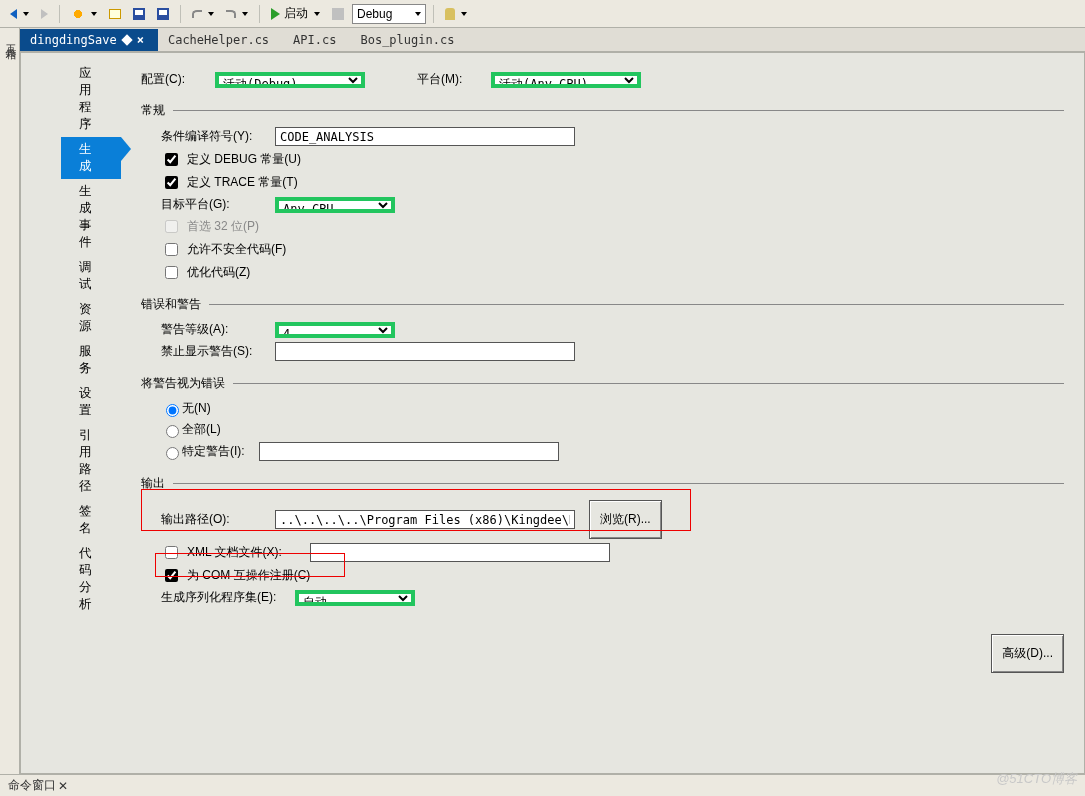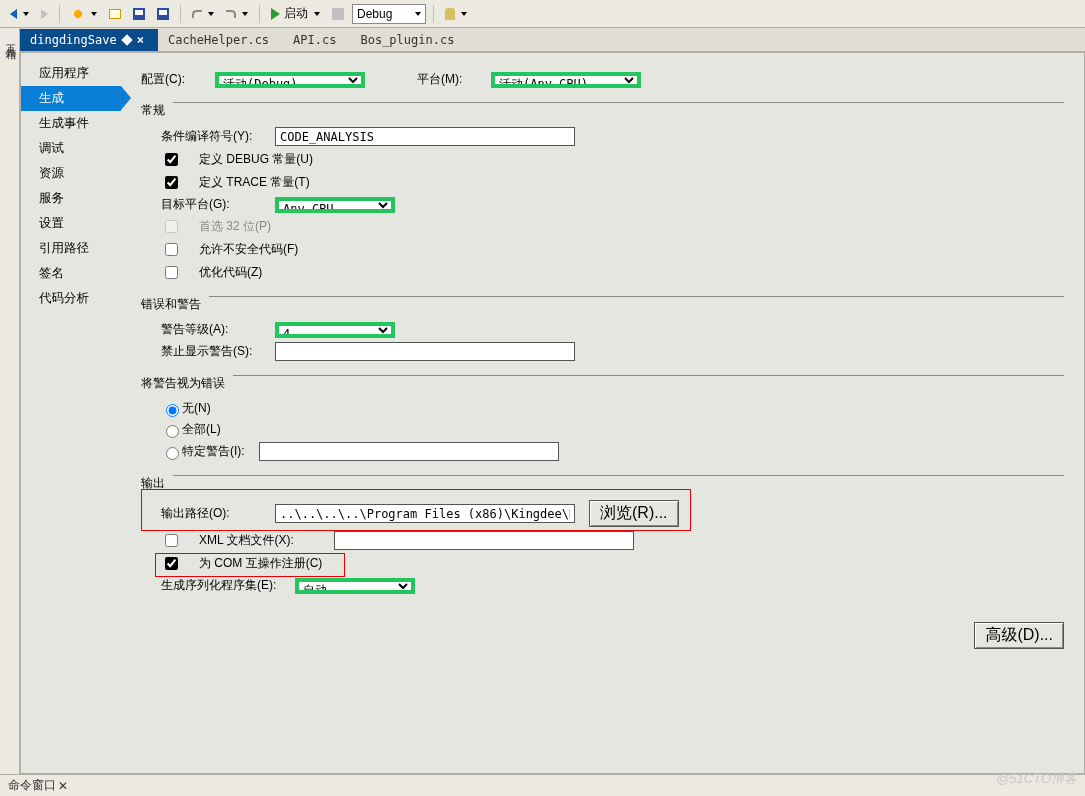--- a/index.html
+++ b/index.html
@@ -33,39 +33,39 @@
   .main { flex:1; display:flex; flex-direction:column; }
 
   .doc-tabs { height:24px; background:#e0ddd5; border-bottom:1px solid #b0b0a8; display:flex; align-items:flex-end; font-size:12px; color:#333; }
   .doc-tab { padding:4px 14px 4px 10px; display:flex; align-items:center; gap:6px; cursor:pointer; font-family: Consolas, monospace;}
   .doc-tab.active { background:#0a4b8c; color:#fff; }
   .pin { width:8px;height:8px; background:#fff; transform:rotate(45deg); }
   .close-x { font-weight:bold; }
 
   .prop-area { flex:1; display:flex; background:#e6e6e0; overflow:hidden; border:1px solid #b0b0a8;}
   .prop-nav { width:100px; padding:8px 0; }
-  .prop-nav div { padding:4px 18px; cursor:pointer; font-size:12.5px; }
+  .prop-nav div { padding:4px 18px; cursor:pointer; font-size:12.5px;margin-left:40px; }
   .prop-nav div.active { background:#0a7fd8; color:#fff; position:relative; }
   .prop-nav div.active::after { content:""; position:absolute; right:-10px; top:0; width:0;height:0;border-top:12px solid transparent;border-bottom:12px solid transparent;border-left:10px solid #0a7fd8; }
 
   .prop-body { flex:1; padding:14px 20px; overflow:auto; font-size:12px;}
   .row { display:flex; align-items:center; gap:14px; margin:4px 0; }
   .lbl { min-width:60px; }
   .lbl.wide { width:120px; padding-left:20px;}
   select.ctl { background:#fff; border:4px solid #22c55e; font-family:Consolas,monospace; font-size:12px; height:16px;}
   input.txt { background:#fff; border:1px solid #555; font-family:Consolas,monospace; font-size:12px; height:19px; padding:1px 4px; }
   .sect { margin-top:14px; }
-  .sect-title { font-size:12px; display:flex; align-items:flex-start; gap:8px; margin-bottom:8px;}
+  .sect-title { font-size:12px; display:flex; align-items:center; gap:8px; margin-bottom:8px;}
   .sect-title .line { flex:1; height:1px; background:#888; }
-  .chk { display:flex; align-items:center; gap:18px; padding-left:20px; margin:4px 0;}
+  .chk { display:flex; align-items:center; gap:6px; padding-left:20px; margin:4px 0;}
   .chk input[type=checkbox] { width:13px; height:13px; accent-color:#000;}
   .chk.disabled { color:#888; }
   .rad { display:flex; align-items:center; gap:0; padding-left:20px; margin:4px 0;}
   .redbox { position:absolute; border:1px solid #e00; pointer-events:none; }
-  .btn { background:#e6e6e0; border:1px solid #555; padding:2px 10px; font-size:16px; cursor:pointer;box-shadow:1px 1px 0 #fff inset, -1px -1px 0 #888 inset;}
+  .btn { background:#e6e6e0; border:1px solid #555; padding:10px 10px; font-size:12px; cursor:pointer;box-shadow:1px 1px 0 #fff inset, -1px -1px 0 #888 inset;}
 
   .statusbar { position:absolute; bottom:0; left:0; right:0; height:22px; background:#ece9e0; border-top:1px solid #b0b0a8; display:flex; align-items:center; padding:0 8px; font-size:12px; color:#333;}
   .sb-close { margin-left:2px; color:#333; cursor:pointer;}
   .watermark { position:absolute; right:8px; bottom:8px; color:#c8c8c8; font-style:italic; font-size:13px; pointer-events:none;}
 
   .content-wrap { position:relative; }
 </style>
 </head>
 <body>
 

